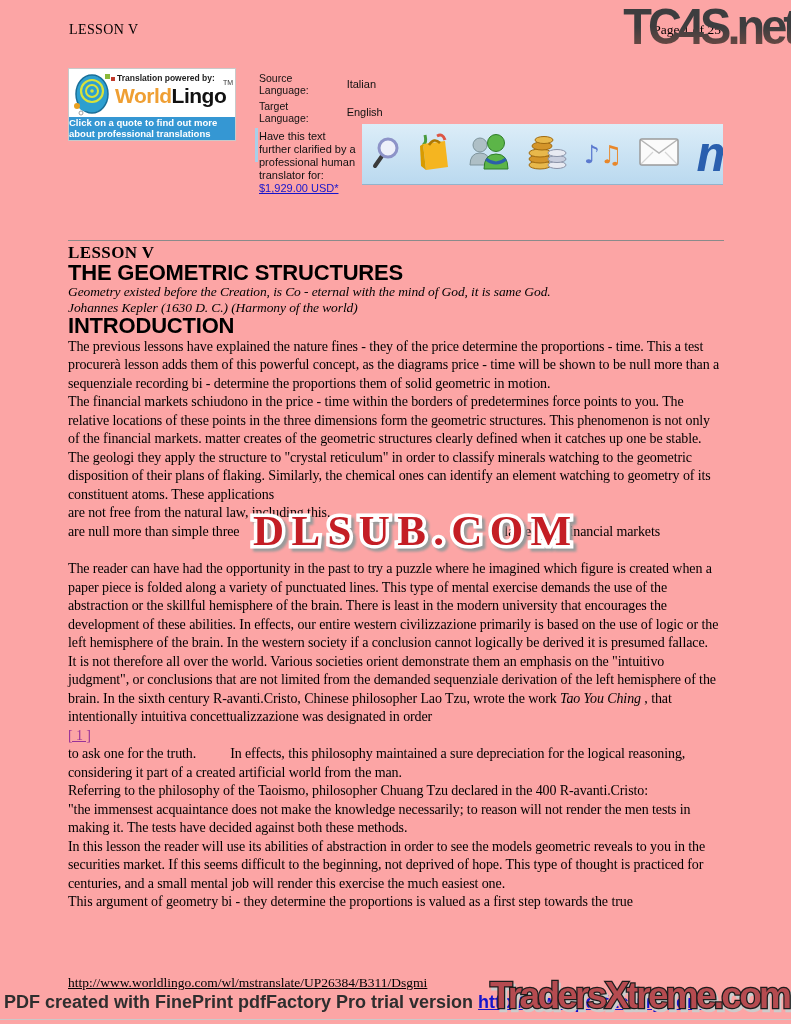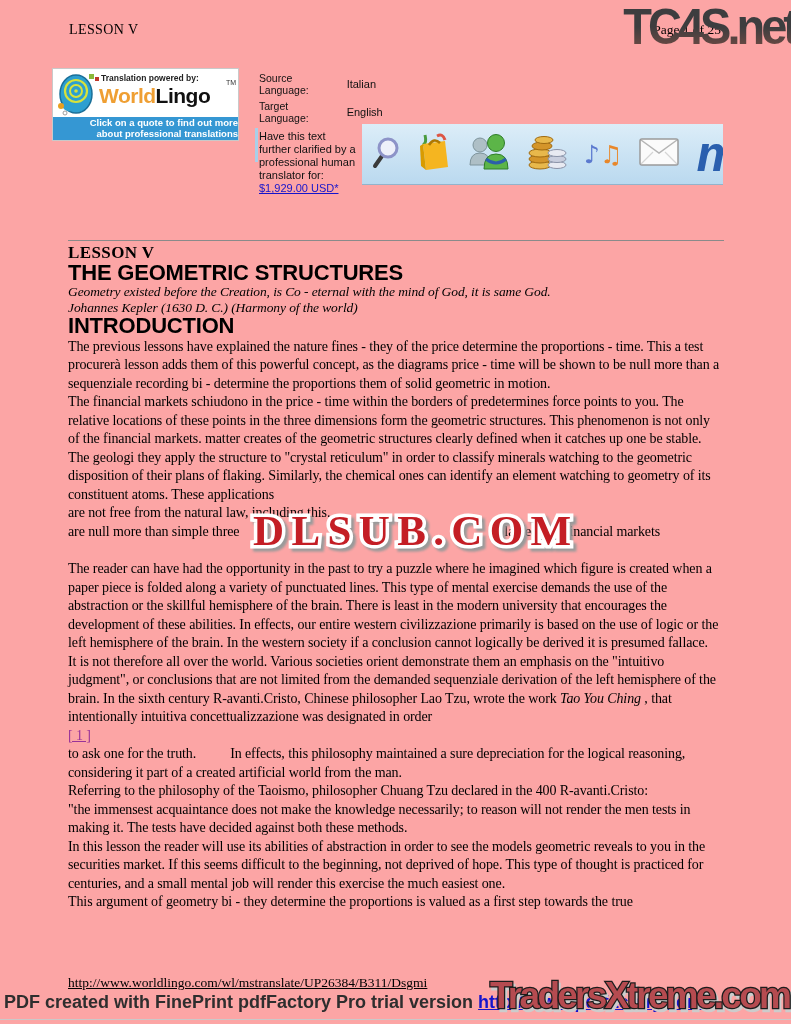--- a/index.html
+++ b/index.html
@@ -12,32 +12,32 @@
   .hdr-lesson { position:absolute; left:69px; top:22px; font-size:14px; letter-spacing:.4px; }
   .tc4s {
     position:absolute; right:-4px; top:-4px; z-index:2;
     font-family:"Liberation Sans", sans-serif; font-weight:bold;
     font-size:47px; letter-spacing:-4px; transform:scaleY(1.08); transform-origin:top right;
     background:linear-gradient(#3d3d3f 52%, #6e4a44 88%, #8a564e 100%);
     -webkit-background-clip:text; background-clip:text; color:transparent;
   }
   .page-num { position:absolute; right:70px; top:22px; font-size:13.5px; z-index:1; }
   
-  .wl-box { position:absolute; left:52px; top:68px; width:187px; height:73px; border:1px solid #c9c9c9; background:#fff; }
+  .wl-box { position:absolute; left:68px; top:68px; width:168px; height:73px; border:1px solid #c9c9c9; background:#fff; }
   .wl-top { position:relative; height:50px; }
   .wl-icon { position:absolute; left:3px; top:3px; }
   .wl-powered { position:absolute; left:48px; top:4px; font-family:"Liberation Sans", sans-serif; font-size:8.5px; font-weight:bold; color:#222; }
   .wl-brand { position:absolute; left:46px; top:15px; font-family:"Liberation Sans", sans-serif; font-size:21px; font-weight:bold; letter-spacing:-.5px; }
   .wl-brand .w1 { color:#ef9f33;margin-top:45px; }
   .wl-brand .w2 { color:#111; }
   .wl-tm { position:absolute; right:2px; top:10px; font-family:"Liberation Sans", sans-serif; font-size:7px; color:#333; }
   .wl-banner {
     position:absolute; left:0; right:0; bottom:0; height:23px; background:#3597d3;
     color:#fff; font-family:"Liberation Sans", sans-serif; font-weight:bold;
-    font-size:9.5px; line-height:10.5px; text-align:right; padding-top:1px; cursor:pointer;
+    font-size:9.5px; line-height:10.5px; text-align:left; padding-top:1px; cursor:pointer;
   }
   
   .lang-info { position:absolute; left:259px; top:72px; width:104px; font-family:"Liberation Sans", sans-serif; font-size:11px; color:#111; }
   .lang-row { display:flex; align-items:center; margin-bottom:4px;gap:34px; }
   .lang-label { width:58px; font-size:10.5px; line-height:12px; }
   .lang-value { padding-left:4px; font-size:11px; }
   .blue-tick { position:absolute; left:255px; top:128px; width:3px; height:34px; background:#a9cfe9; }
   .offer { position:absolute; left:259px; top:130px; width:100px; font-family:"Liberation Sans", sans-serif; font-size:11px; line-height:13px; color:#111; }
   .offer a { color:#1414cc; text-decoration:underline; }
   

